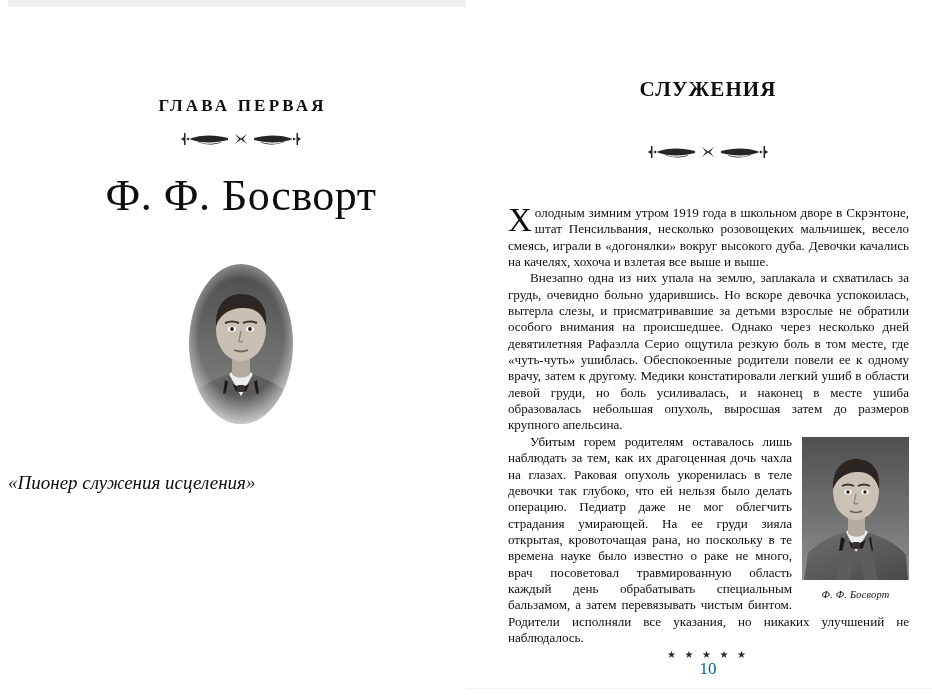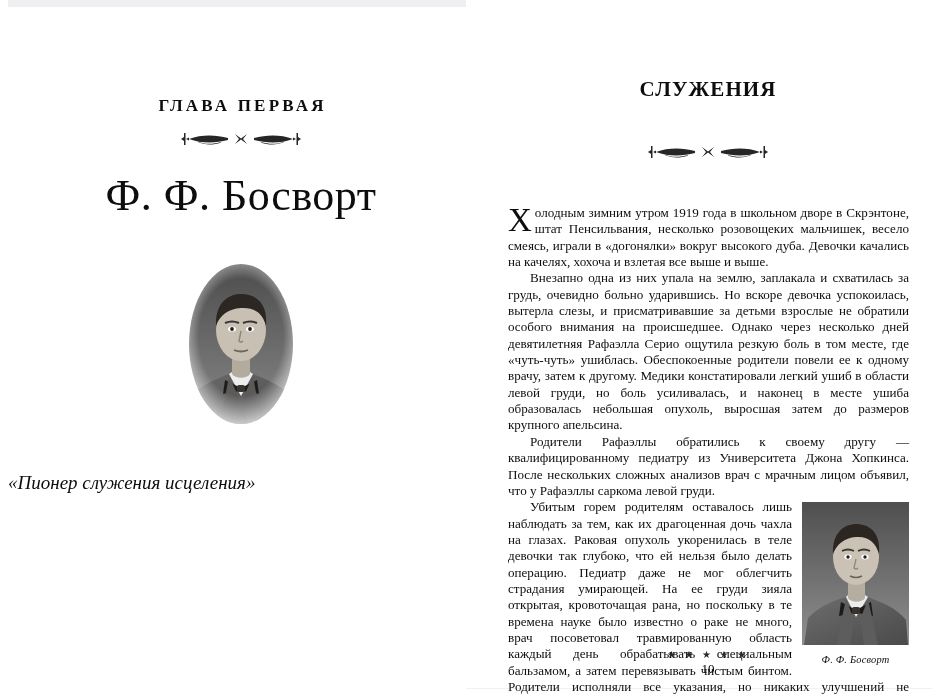--- a/index.html
+++ b/index.html
@@ -172,23 +172,23 @@
     top: 648px;
     text-align: center;
   }
   .footer-stars {
     font-size: 10px;
     letter-spacing: 3px;
     color: #2a2a2a;
     line-height: 13px;
   }
   .footer-page {
-    font-size: 13px;
+    font-size: 17px;
     line-height: 16px;
-    color: #000000;
+    color: #0369a1;
   }
 </style>
 </head>
 <body>
 
 <div class="spread">
 
   <div class="page page-left">
 
     <div class="edge-top-left"></div>
@@ -308,21 +308,20 @@
       </g>
     </svg>
   </div>
 
   <div class="body-col">
 
     <p class="first"><span class="dropcap">Х</span><span>олодным зимним утром 1919 года в школьном дворе в Скрэнтоне, штат Пенсильвания, несколько розовощеких мальчишек, весело смеясь, играли в «догонялки» вокруг высокого дуба. Девочки качались на качелях, хохоча и взлетая все выше и выше.</span></p>
 
     <p>Внезапно одна из них упала на землю, заплакала и схватилась за грудь, очевидно больно ударившись. Но вскоре девочка успокоилась, вытерла слезы, и присматривавшие за детьми взрослые не обратили особого внимания на происшедшее. Однако через несколько дней девятилетняя Рафаэлла Серио ощутила резкую боль в том месте, где «чуть-чуть» ушиблась. Обеспокоенные родители повели ее к одному врачу, затем к другому. Медики констатировали легкий ушиб в области левой груди, но боль усиливалась, и наконец в месте ушиба образовалась небольшая опухоль, выросшая затем до размеров крупного апельсина.</p>
 
-    <p>Родители Рафаэллы обратились к своему другу — квалифицированному педиатру из Университета Джона Хопкинса. После нескольких сложных анализов врач с мрачным лицом объявил, что у Рафаэллы саркома левой груди.</p>
 
     <div class="inset-photo-wrap">
       <svg class="inset-photo" viewBox="0 0 107 143" aria-hidden="true">
         <defs>
           <linearGradient id="bg2" x1="0" y1="0" x2="0" y2="1">
             <stop offset="0%" stop-color="#4f4f4f"></stop>
             <stop offset="60%" stop-color="#757575"></stop>
             <stop offset="100%" stop-color="#909090"></stop>
           </linearGradient>
           <linearGradient id="suit2" x1="0" y1="0" x2="1" y2="1">

